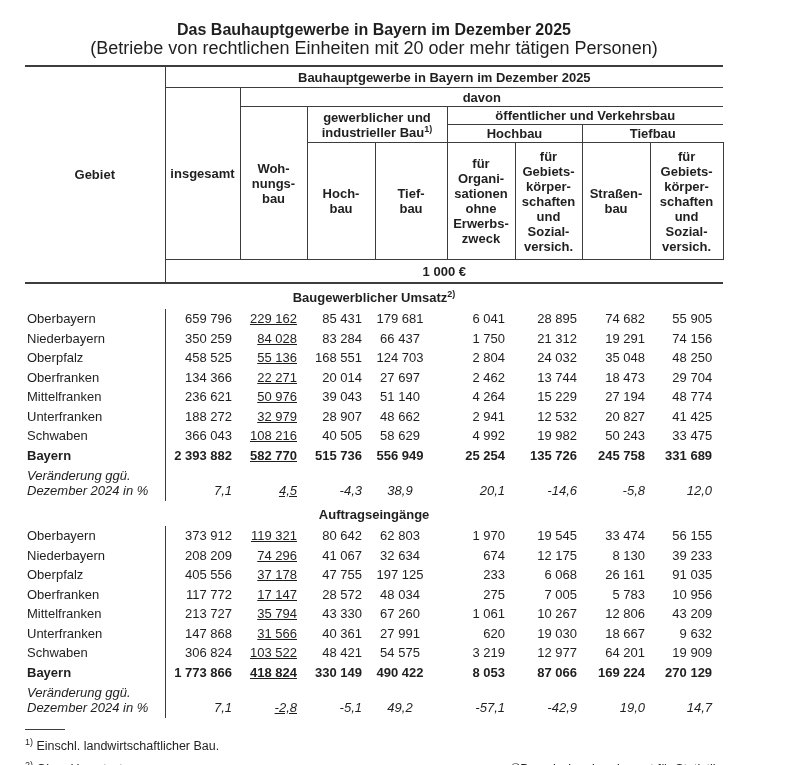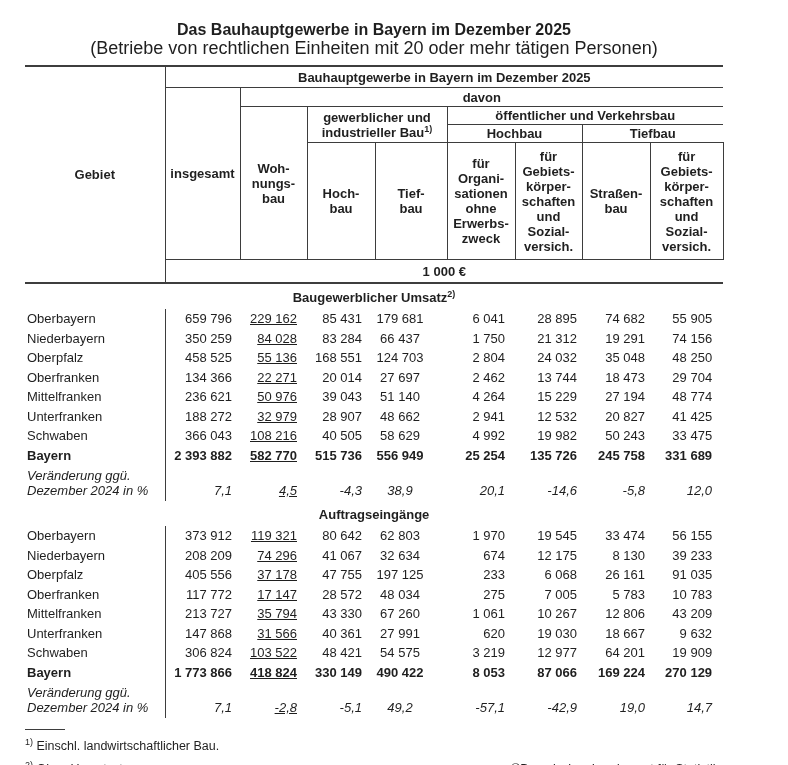--- a/index.html
+++ b/index.html
@@ -285,21 +285,21 @@
           </tr>
           <tr class="data-row">
             <td class="label-cell">Oberfranken</td>
             <td class="value-cell">117 772</td>
             <td class="value-cell">17 147</td>
             <td class="value-cell">28 572</td>
             <td class="value-cell">48 034</td>
             <td class="value-cell">275</td>
             <td class="value-cell">7 005</td>
             <td class="value-cell">5 783</td>
-            <td class="value-cell">10 783</td>
+            <td class="value-cell">10 956</td>
           </tr>
           <tr class="data-row">
             <td class="label-cell">Mittelfranken</td>
             <td class="value-cell">213 727</td>
             <td class="value-cell">35 794</td>
             <td class="value-cell">43 330</td>
             <td class="value-cell">67 260</td>
             <td class="value-cell">1 061</td>
             <td class="value-cell">10 267</td>
             <td class="value-cell">12 806</td>

